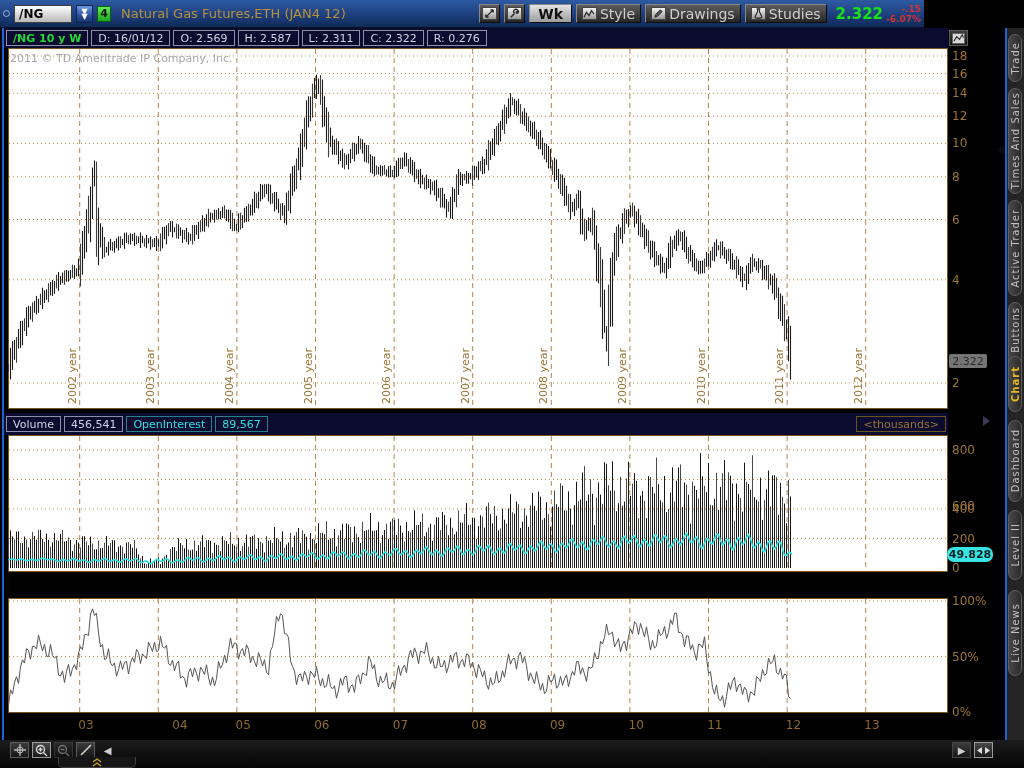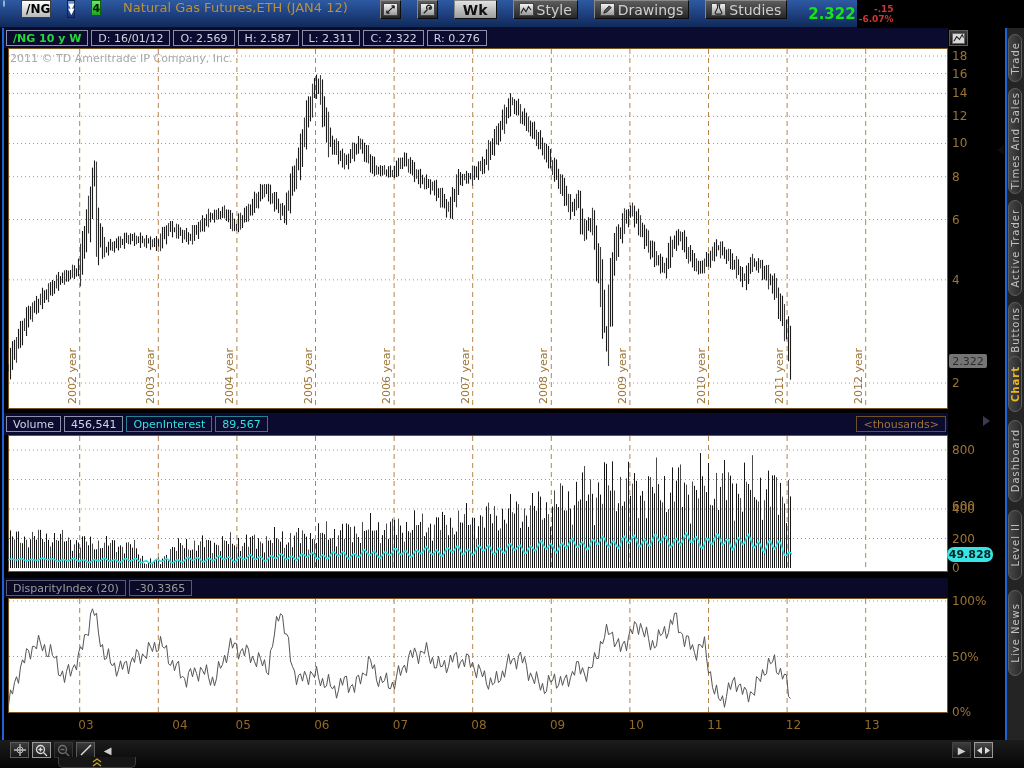--- a/index.html
+++ b/index.html
@@ -2,23 +2,23 @@
 <html><head>
 <meta charset="utf-8">
 <style>
 *{margin:0;padding:0;box-sizing:border-box}
 html,body{width:1024px;height:768px;background:#000;overflow:hidden;
   font-family:"DejaVu Sans","Liberation Sans",sans-serif}
 #app{position:relative;width:1024px;height:768px;background:#000}
 .abs{position:absolute}
 
 
-.topbar{left:0;top:0;width:857px;height:28px;
+.topbar{left:0;top:0;width:924px;height:28px;
   background:linear-gradient(#2e5aa2 0%,#1d3f7e 55%,#102a58 100%);
-  display:flex;padding:0 3px;gap:16px;border-bottom:1px solid #061226}
+  display:flex;align-items:center;padding:0 3px;gap:4px;border-bottom:1px solid #061226}
 .status-dot{width:7px;height:7px;border:1px solid #9ab4d8;border-radius:50%}
 .symbox{width:58px;height:18px;background:linear-gradient(#ffffff,#b9b9b9);
   border:1px solid #3c3c3c;color:#000;font-size:12px;font-weight:bold;
   display:flex;align-items:center;padding-left:4px}
 .dropbtn{width:17px;height:18px;background:linear-gradient(#6f9ae2 0%,#2a4fa0 60%,#17336e 100%);
   border:1px solid #0d2250;color:#fff;font-size:8px;line-height:5px;
   display:flex;flex-direction:column;align-items:center;justify-content:center}
 .qty-badge{width:14px;height:16px;background:linear-gradient(#66ee55,#1da320);
   border:1px solid #0a5f0a;color:#001500;font-size:11px;font-weight:bold;
   display:flex;align-items:center;justify-content:center}
@@ -1023,24 +1023,20 @@
       <line x1="772.5" y1="133" x2="772.5" y2="47.91436379891877" stroke="#161616" stroke-width="1"></line>
       <line x1="774.5" y1="133" x2="774.5" y2="61.72802794341287" stroke="#4a4a4a" stroke-width="1"></line>
       <line x1="776.5" y1="133" x2="776.5" y2="68.51748361263404" stroke="#161616" stroke-width="1"></line>
       <line x1="778.5" y1="133" x2="778.5" y2="88.11860794659188" stroke="#161616" stroke-width="1"></line>
       <line x1="780.5" y1="133" x2="780.5" y2="44.90462516338198" stroke="#4a4a4a" stroke-width="1"></line>
       <line x1="782.5" y1="133" x2="782.5" y2="61.37175606742443" stroke="#161616" stroke-width="1"></line>
       <polyline points="0.5,124.9 2.5,124.0 4.5,124.0 6.5,124.7 8.5,125.0 10.5,124.5 12.5,123.8 14.5,124.0 16.5,125.1 18.5,125.8 20.5,125.5 22.5,124.6 24.5,124.3 26.5,125.0 28.5,125.5 30.5,125.0 32.5,123.7 34.5,123.1 36.5,123.7 38.5,124.6 40.5,124.8 42.5,124.1 44.5,123.7 46.5,124.6 48.5,125.9 50.5,126.4 52.5,125.5 54.5,124.5 56.5,124.7 58.5,125.6 60.5,125.9 62.5,124.9 64.5,123.6 66.5,123.7 68.5,125.0 70.5,126.1 72.5,125.8 74.5,124.9 76.5,125.0 78.5,126.4 80.5,127.5 82.5,127.0 84.5,125.5 86.5,124.6 88.5,125.2 90.5,126.1 92.5,125.7 94.5,124.2 96.5,123.3 98.5,124.2 100.5,125.8 102.5,126.4 104.5,125.4 106.5,124.6 108.5,125.2 110.5,126.7 112.5,127.2 114.5,125.8 116.5,124.0 118.5,123.8 120.5,125.1 122.5,125.9 124.5,125.1 126.5,123.7 128.5,123.8 130.5,125.7 132.5,127.5 134.5,127.5 136.5,126.2 138.5,125.9 140.5,127.3 142.5,128.6 144.5,128.0 146.5,125.8 148.5,124.3 150.5,124.8 152.5,126.3 154.5,126.3 156.5,124.8 158.5,123.7 160.5,124.7 162.5,126.9 164.5,127.9 166.5,126.7 168.5,125.1 170.5,125.1 172.5,126.6 174.5,127.2 176.5,125.5 178.5,123.0 180.5,122.4 182.5,123.9 184.5,125.3 186.5,124.7 188.5,123.0 190.5,122.7 192.5,124.7 194.5,126.8 196.5,126.6 198.5,124.6 200.5,123.2 202.5,124.1 204.5,125.6 206.5,125.1 208.5,122.7 210.5,120.8 212.5,121.5 214.5,123.8 216.5,124.7 218.5,123.4 220.5,122.0 222.5,122.9 224.5,125.5 226.5,126.8 228.5,125.2 230.5,122.7 232.5,122.1 234.5,123.6 236.5,124.6 238.5,123.1 240.5,120.5 242.5,119.7 244.5,121.8 246.5,124.2 248.5,124.2 250.5,122.4 252.5,121.7 254.5,123.5 256.5,125.9 258.5,125.7 260.5,123.0 262.5,120.7 264.5,121.1 266.5,123.0 268.5,123.2 270.5,120.9 272.5,118.8 274.5,119.7 276.5,122.7 278.5,124.5 280.5,123.3 282.5,121.3 284.5,121.5 286.5,123.8 288.5,125.3 290.5,123.4 292.5,120.1 294.5,118.7 296.5,120.3 298.5,122.1 300.5,121.2 302.5,118.6 304.5,117.8 306.5,120.2 308.5,123.4 310.5,123.9 312.5,121.6 314.5,119.9 316.5,121.1 318.5,123.4 320.5,123.4 322.5,120.2 324.5,117.1 326.5,117.3 328.5,119.8 330.5,121.0 332.5,119.3 334.5,117.0 336.5,117.8 338.5,121.3 340.5,123.7 342.5,122.5 344.5,119.5 346.5,118.6 348.5,120.6 350.5,122.2 352.5,120.5 354.5,116.7 356.5,114.8 358.5,116.8 360.5,119.7 362.5,119.9 364.5,117.5 366.5,116.3 368.5,118.6 370.5,122.2 372.5,123.0 374.5,120.1 376.5,117.1 378.5,117.4 380.5,119.7 382.5,120.2 384.5,117.1 386.5,113.7 388.5,113.8 390.5,117.2 392.5,119.7 394.5,118.6 396.5,116.1 398.5,116.3 400.5,119.6 402.5,122.3 404.5,120.9 406.5,116.9 408.5,114.8 410.5,116.4 412.5,118.6 414.5,117.6 416.5,113.9 418.5,111.9 420.5,114.3 422.5,118.3 424.5,119.6 426.5,117.3 428.5,115.2 430.5,116.8 432.5,120.3 434.5,121.1 436.5,117.7 438.5,113.6 440.5,113.0 442.5,115.7 444.5,117.2 446.5,114.9 448.5,111.5 450.5,111.6 452.5,115.7 454.5,119.3 456.5,118.7 458.5,115.5 460.5,114.4 462.5,117.1 464.5,119.8 466.5,118.3 468.5,113.6 470.5,110.6 472.5,112.0 474.5,115.3 476.5,115.5 478.5,112.4 480.5,110.3 482.5,112.7 484.5,117.5 486.5,119.4 488.5,116.8 490.5,113.4 492.5,113.7 494.5,116.9 496.5,118.0 498.5,114.4 500.5,109.6 502.5,108.7 504.5,112.0 506.5,115.0 508.5,113.8 510.5,110.6 512.5,110.3 514.5,114.4 516.5,118.5 518.5,118.0 520.5,113.7 522.5,111.0 524.5,112.7 526.5,115.5 528.5,114.5 530.5,109.7 532.5,106.2 534.5,107.8 536.5,112.3 538.5,114.0 540.5,111.5 542.5,108.8 544.5,110.6 546.5,115.4 548.5,117.5 550.5,114.4 552.5,109.5 554.5,108.3 556.5,111.1 558.5,112.8 560.5,109.9 562.5,105.0 564.5,103.8 566.5,107.8 568.5,112.2 570.5,112.1 572.5,108.6 574.5,107.2 576.5,110.6 578.5,114.7 580.5,114.1 582.5,108.8 584.5,104.6 586.5,105.4 588.5,108.8 590.5,109.1 592.5,105.0 594.5,101.4 596.5,103.3 598.5,108.8 600.5,112.0 602.5,109.8 604.5,106.2 606.5,106.5 608.5,110.8 610.5,113.1 612.5,109.7 614.5,103.7 616.5,101.5 618.5,104.5 620.5,107.8 622.5,106.3 624.5,101.9 626.5,100.7 628.5,105.1 630.5,110.7 632.5,111.5 634.5,107.4 636.5,104.5 638.5,106.6 640.5,110.6 642.5,110.4 644.5,104.9 646.5,99.8 648.5,100.4 650.5,105.0 652.5,107.2 654.5,104.3 656.5,100.8 658.5,102.3 660.5,108.3 662.5,112.2 664.5,110.0 666.5,105.0 668.5,103.6 670.5,107.1 672.5,109.8 674.5,106.9 676.5,100.8 678.5,98.2 680.5,101.9 682.5,107.0 684.5,107.4 686.5,103.7 688.5,102.0 690.5,106.0 692.5,112.0 694.5,113.1 696.5,108.3 698.5,103.5 700.5,104.2 702.5,108.3 704.5,109.0 706.5,104.1 708.5,99.0 710.5,99.7 712.5,105.7 714.5,109.9 716.5,108.2 718.5,104.3 720.5,104.9 722.5,110.4 724.5,114.6 726.5,112.3 728.5,105.9 730.5,102.8 732.5,105.7 734.5,109.4 736.5,107.9 738.5,102.3 740.5,99.6 742.5,103.8 744.5,110.5 746.5,112.6 748.5,109.3 750.5,106.6 752.5,109.6 754.5,115.6 756.5,117.1 758.5,112.0 760.5,106.2 762.5,106.1 764.5,111.1 766.5,113.9 768.5,110.8 770.5,106.3 772.5,107.4 774.5,114.4 776.5,120.4 778.5,120.5 780.5,117.4 782.5,117.7 783.8,119.7" fill="none" stroke="#2be2e2" stroke-width="1.5"></polyline>
     </svg>
   <div class="badge-cyan">49.828</div>
 
-  <div class="abs hdr" style="left:4px;top:578px;width:944px;height:20px;background:#0a0a28">
-    <div class="cell dim">DisparityIndex (20)</div>
-    <div class="cell dim">-30.3365</div>
-  </div>
 
   <svg id="dispchart" class="abs" style="left:8px;top:598px" width="940" height="115">
       <rect x="0.5" y="0.5" width="939" height="114" fill="#fff" stroke="#7a5520"></rect>
       <line x1="1" y1="58.49999999999999" x2="939" y2="58.49999999999999" stroke="#c49058" stroke-width="1" stroke-dasharray="1 3"></line>
       <line x1="1" y1="2.999999999999986" x2="939" y2="2.999999999999986" stroke="#c49058" stroke-width="1" stroke-dasharray="1 3"></line>
       <line x1="71.7" y1="1" x2="71.7" y2="114" stroke="#b5854e" stroke-width="1" stroke-dasharray="5 4"></line>
       <line x1="150.3" y1="1" x2="150.3" y2="114" stroke="#b5854e" stroke-width="1" stroke-dasharray="5 4"></line>
       <line x1="228.89999999999998" y1="1" x2="228.89999999999998" y2="114" stroke="#b5854e" stroke-width="1" stroke-dasharray="5 4"></line>
       <line x1="307.5" y1="1" x2="307.5" y2="114" stroke="#b5854e" stroke-width="1" stroke-dasharray="5 4"></line>
       <line x1="386.09999999999997" y1="1" x2="386.09999999999997" y2="114" stroke="#b5854e" stroke-width="1" stroke-dasharray="5 4"></line>

